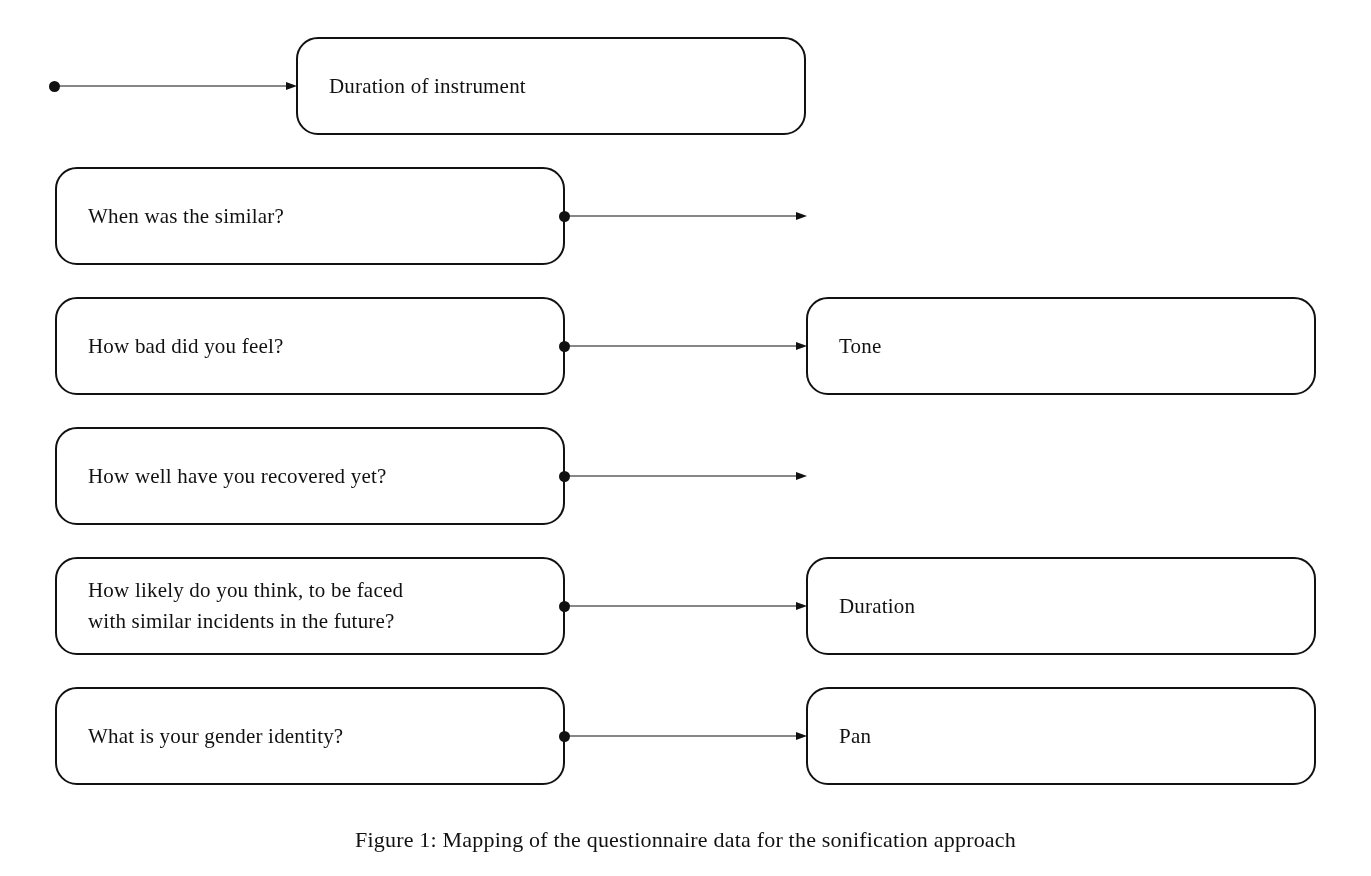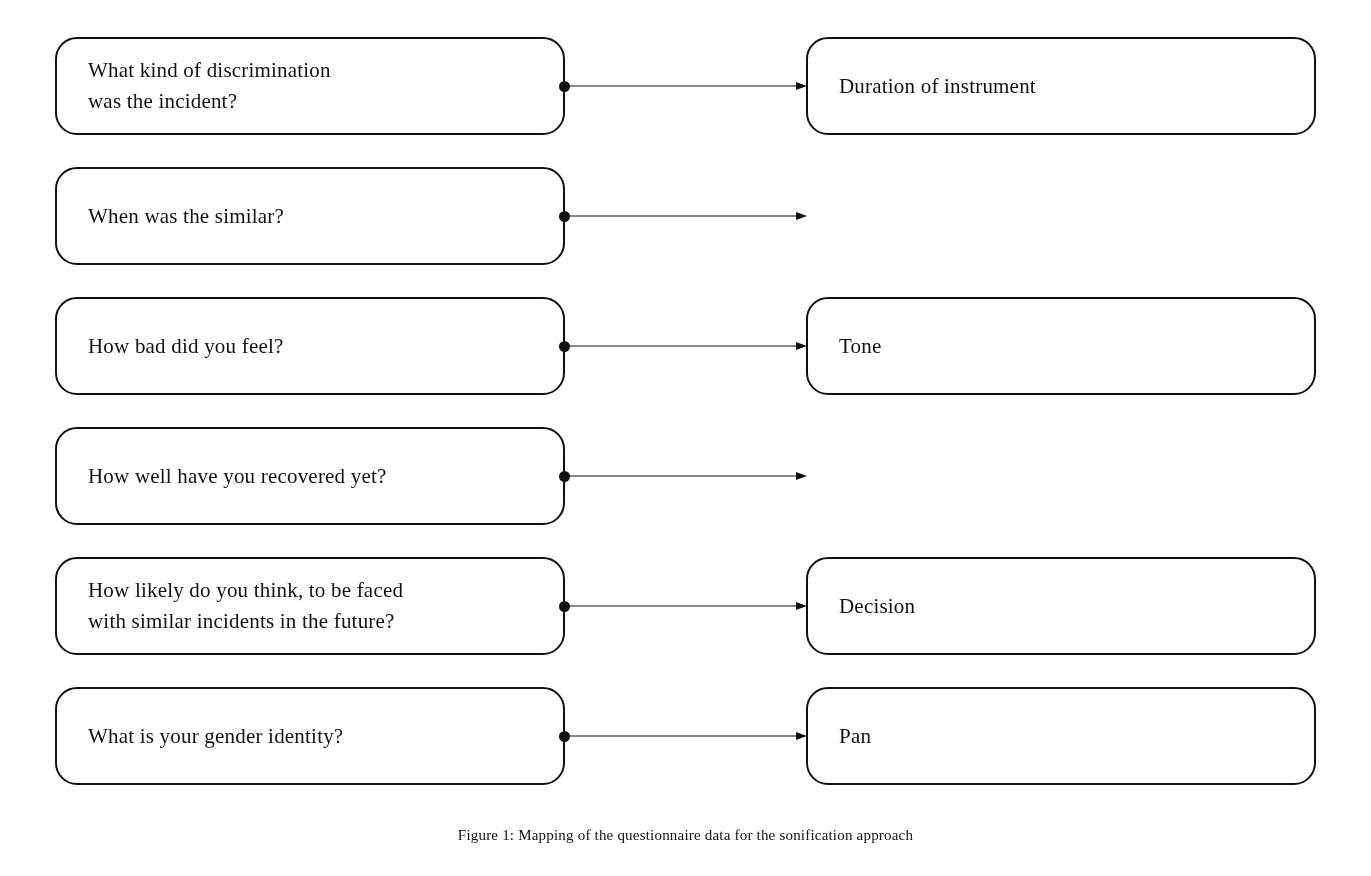--- a/index.html
+++ b/index.html
@@ -74,34 +74,30 @@
     top:50%;
     margin-top:-4.5px;
     width:0; height:0;
     border-top:4.5px solid transparent;
     border-bottom:4.5px solid transparent;
     border-left:11px solid var(--stroke);
   }
   .caption{
     margin-top:42px;
     text-align:center;
-    font-size:15px;
+    font-size:22px;
     letter-spacing:0.2px;
   }
 </style>
 </head>
 <body>
 
 <div class="figure-canvas">
   <div class="rows">
   <div class="row">
-    <div class="box left">
-      <span class="label">What kind of discrimination
-was the incident?</span>
-    </div>
     <div class="connector">
       <span class="dot"></span>
       <span class="line"></span>
       <span class="arrowhead"></span>
     </div>
     <div class="box right">
       <span class="label">Duration of instrument</span>
     </div>
   </div>
 
@@ -145,21 +141,21 @@
     <div class="box left">
       <span class="label">How likely do you think, to be faced
 with similar incidents in the future?</span>
     </div>
     <div class="connector">
       <span class="dot"></span>
       <span class="line"></span>
       <span class="arrowhead"></span>
     </div>
     <div class="box right">
-      <span class="label">Decision</span>
+      <span class="label">Duration</span>
     </div>
   </div>
 
   <div class="row">
     <div class="box left">
       <span class="label">What is your gender identity?</span>
     </div>
     <div class="connector">
       <span class="dot"></span>
       <span class="line"></span>

